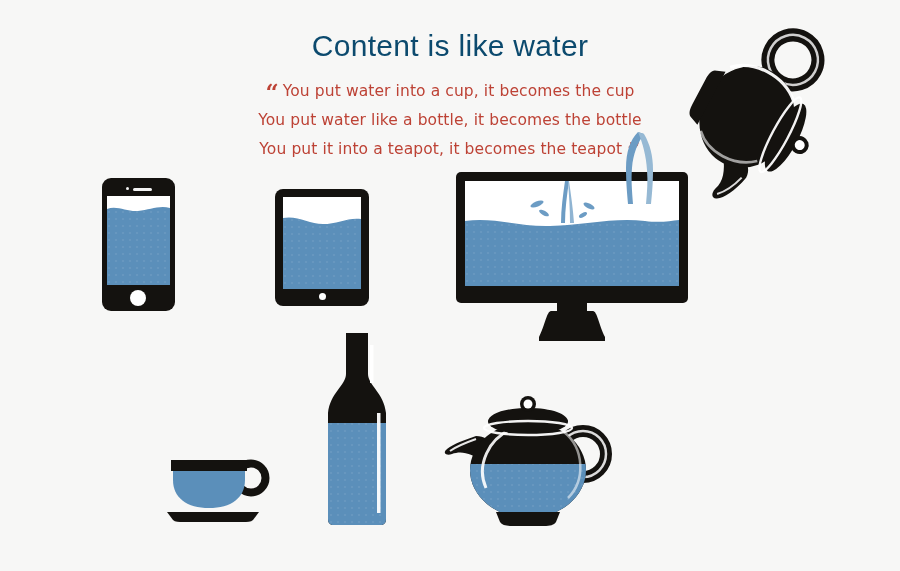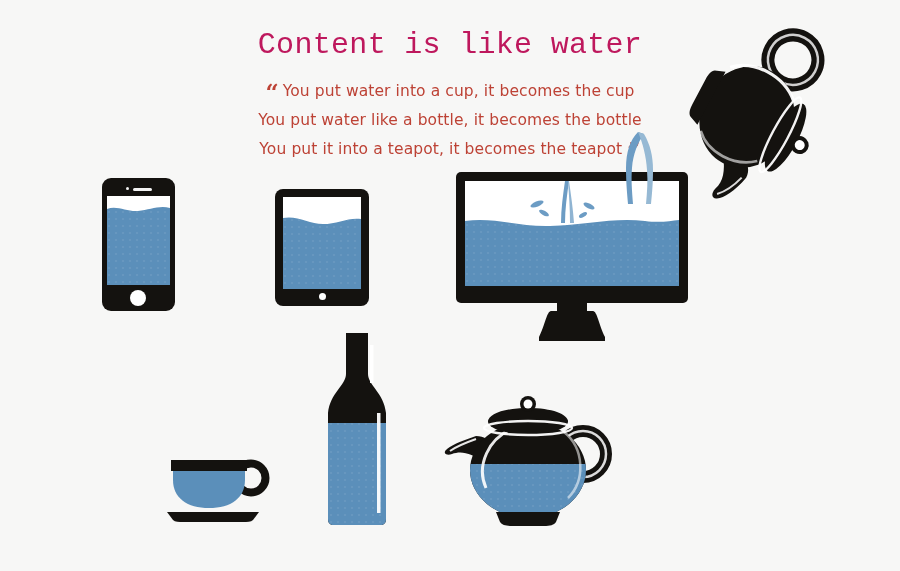--- a/index.html
+++ b/index.html
@@ -21,25 +21,25 @@
 
   
   #headline-block {
     position: absolute;
     left: 0;
     top: 30px;
     width: 900px;
     text-align: center;
   }
   #page-title {
-    font-family: Liberation Mono, monospace;
+    font-family: Liberation Sans, sans-serif;
     font-size: 30px;
     font-weight: 400;
     letter-spacing: 0.3px;
-    color: #be185d;
+    color: #0c4a6e;
     line-height: 1.05;
     margin: 0;
     padding: 0;
   }
   #quote-block {
     position: absolute;
     left: 0;
     top: 77px;
     width: 900px;
     text-align: center;

